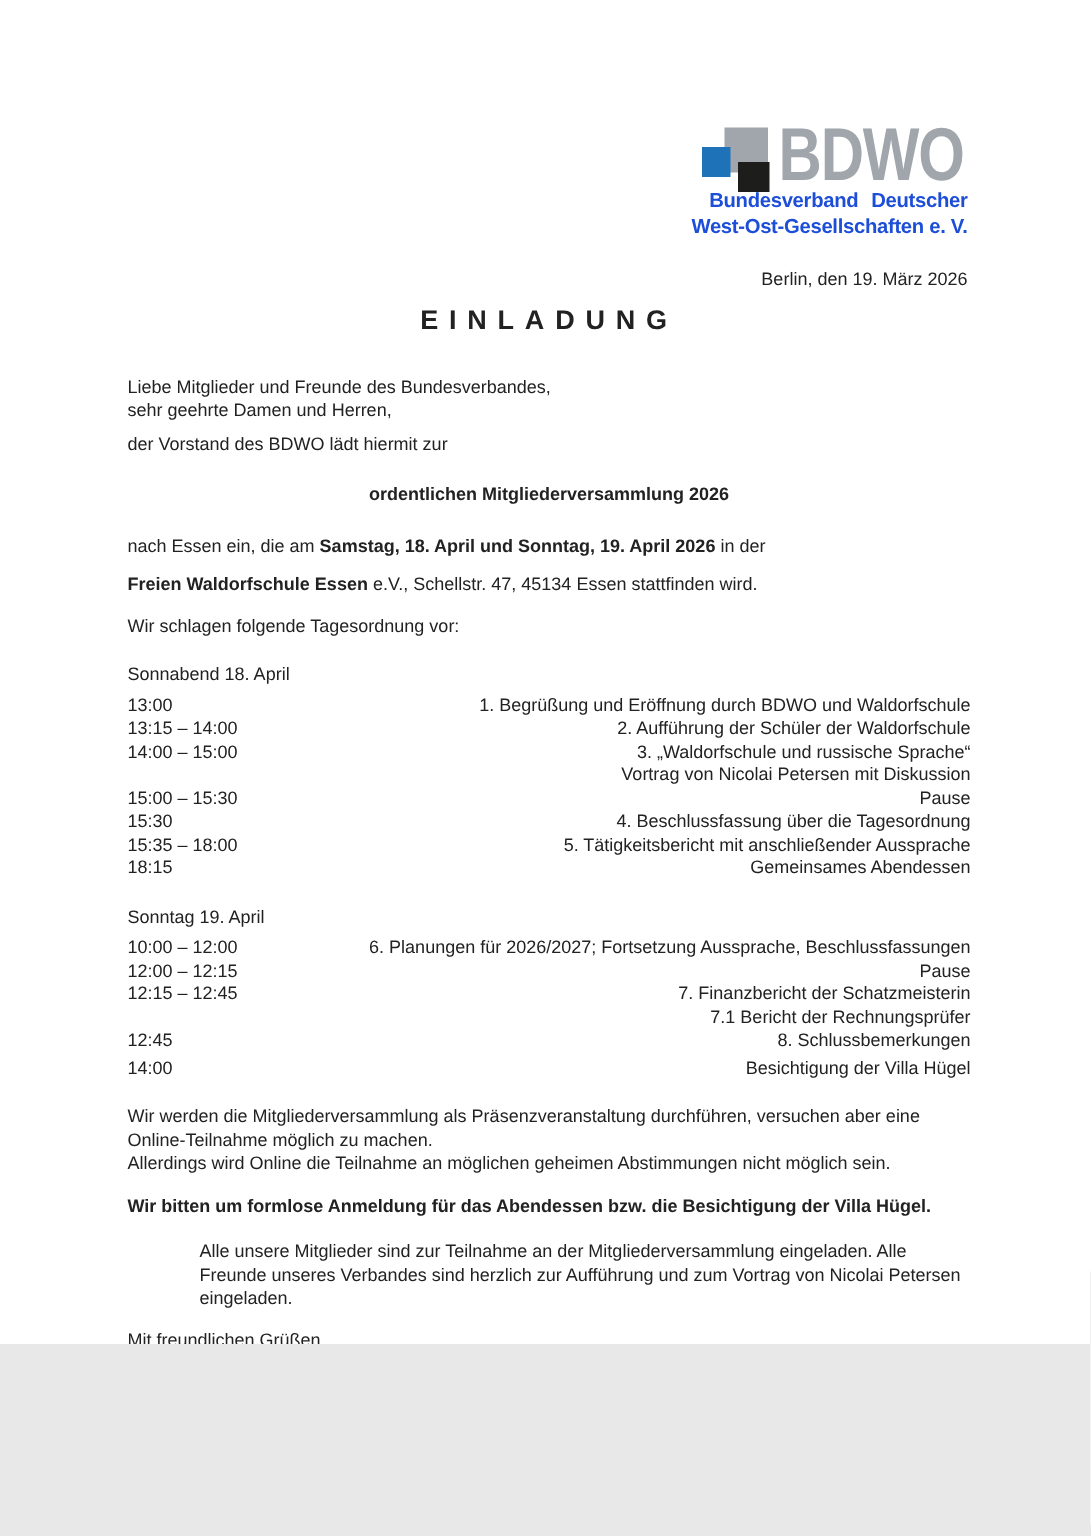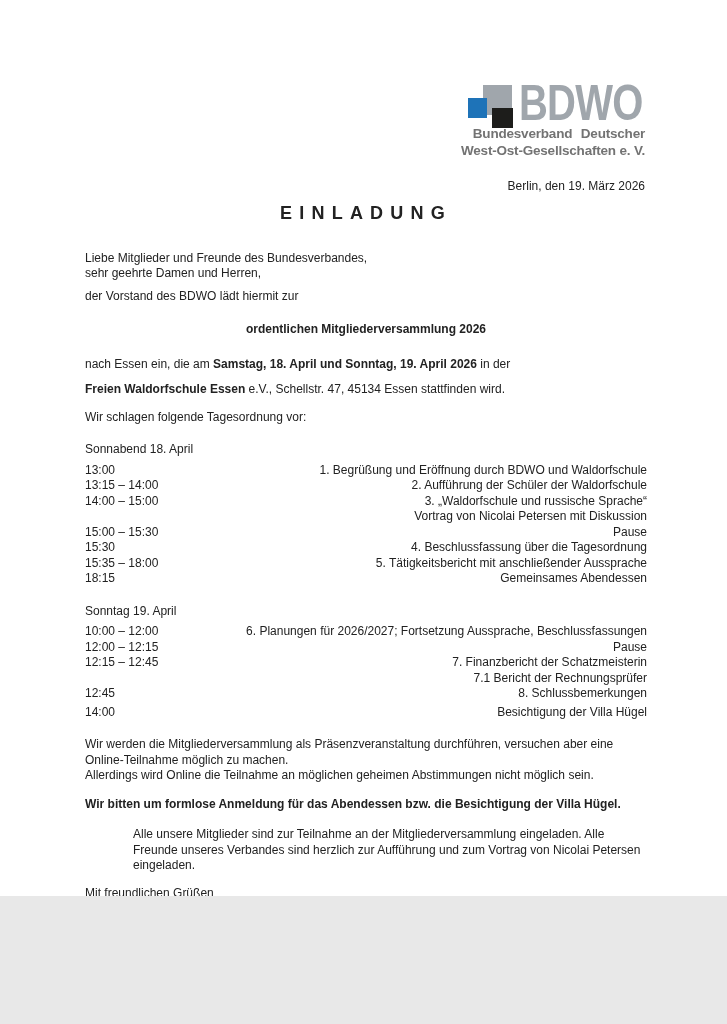--- a/index.html
+++ b/index.html
@@ -62,21 +62,21 @@
 </head>
 <body>
 
 <div class="page">
 
   <div class="letterhead">
     <div class="logo-square sq-gray" style="background: rgb(160, 166, 172);"></div>
     <div class="logo-square sq-blue" style="background: rgb(30, 115, 184);"></div>
     <div class="logo-square sq-black" style="background: rgb(29, 29, 27);"></div>
     <div class="wordmark" style="color: rgb(160, 166, 172);">BDWO</div>
-    <div class="tagline" style="color: #737373;">
+    <div class="tagline" style="color: #1d4ed8;">
       <div class="justified">Bundesverband Deutscher</div>
       <div>West-Ost-Gesellschaften e. V.</div>
     </div>
     <div class="date-line">Berlin, den 19. März 2026</div>
   </div>
 
   <div class="content">
 
     <div class="title">EINLADUNG</div>
 

